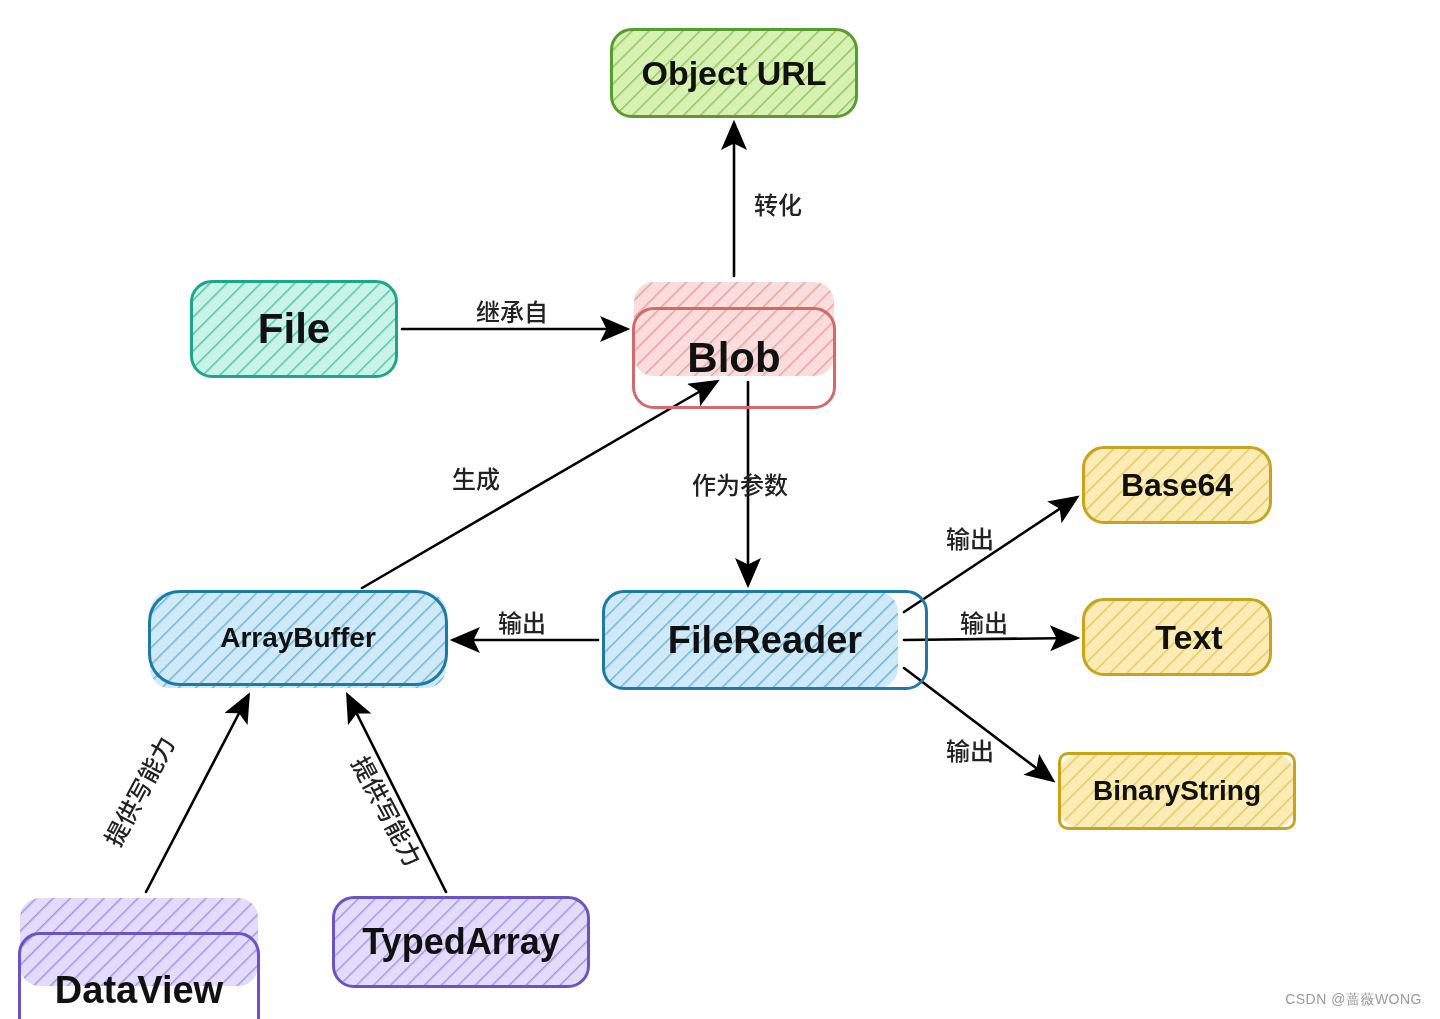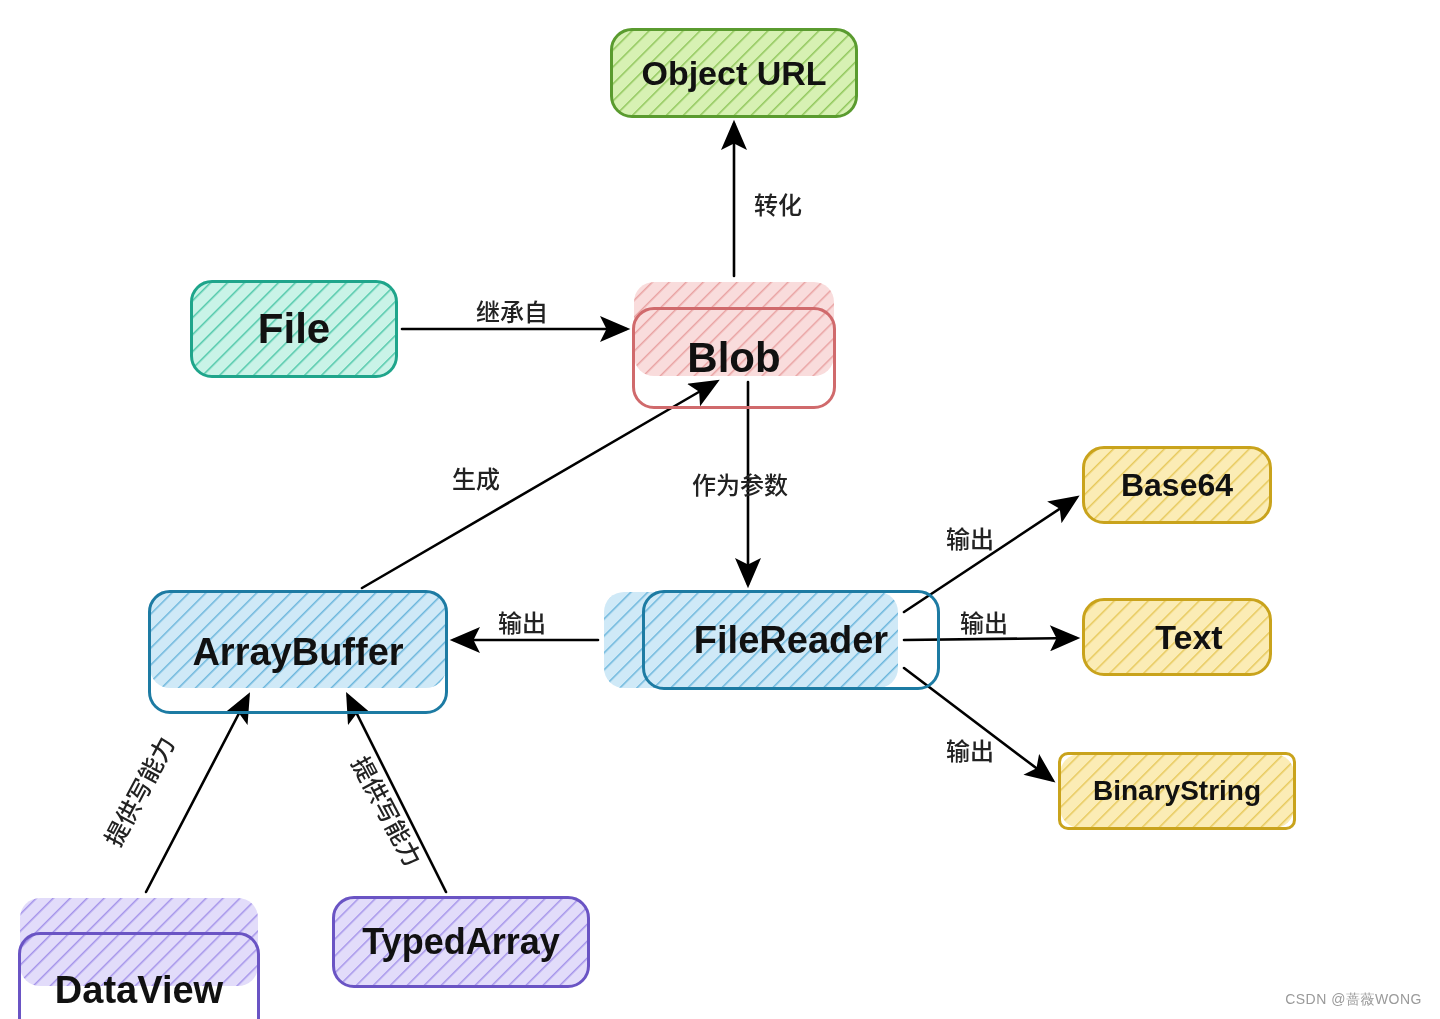--- a/index.html
+++ b/index.html
@@ -125,24 +125,24 @@
 <div id="nodes">
     <div class="node" style="left: 610px; top: 28px; width: 248px; height: 90px; border-color: rgb(90, 155, 47); font-size: 34px; background: transparent;">
       <span>Object URL</span>
     </div>
     <div class="node" style="left: 190px; top: 280px; width: 208px; height: 98px; border-color: rgb(31, 165, 139); font-size: 42px; background: transparent;">
       <span>File</span>
     </div>
     <div class="node" style="left: 632px; top: 280px; width: 204px; height: 102px; border-color: rgb(208, 106, 108); font-size: 42px; background: transparent; margin-top: 27px;">
       <span>Blob</span>
     </div>
-    <div class="node" style="left: 148px; top: 590px; width: 300px; height: 124px; border-color: rgb(29, 123, 163); font-size: 38px; background: transparent;">
+    <div class="node" style="left: 148px; top: 590px; width: 300px; height: 96px; border-color: rgb(29, 123, 163); font-size: 28px; background: transparent; border-radius: 32px;">
       <span>ArrayBuffer</span>
     </div>
-    <div class="node" style="left: 602px; top: 590px; width: 298px; height: 100px; border-color: rgb(29, 123, 163); font-size: 38px; background: transparent; margin-left: 40px;">
+    <div class="node" style="left: 602px; top: 590px; width: 326px; height: 100px; border-color: rgb(29, 123, 163); font-size: 38px; background: transparent;">
       <span>FileReader</span>
     </div>
     <div class="node" style="left: 1082px; top: 446px; width: 190px; height: 78px; border-color: rgb(201, 163, 28); font-size: 32px; background: transparent;">
       <span>Base64</span>
     </div>
     <div class="node" style="left: 1082px; top: 598px; width: 190px; height: 78px; border-color: rgb(201, 163, 28); font-size: 34px; background: transparent; padding-left: 36px;">
       <span>Text</span>
     </div>
     <div class="node" style="left: 1058px; top: 752px; width: 238px; height: 78px; border-color: rgb(201, 163, 28); font-size: 28px; background: transparent; border-radius: 10px;">
       <span>BinaryString</span>

